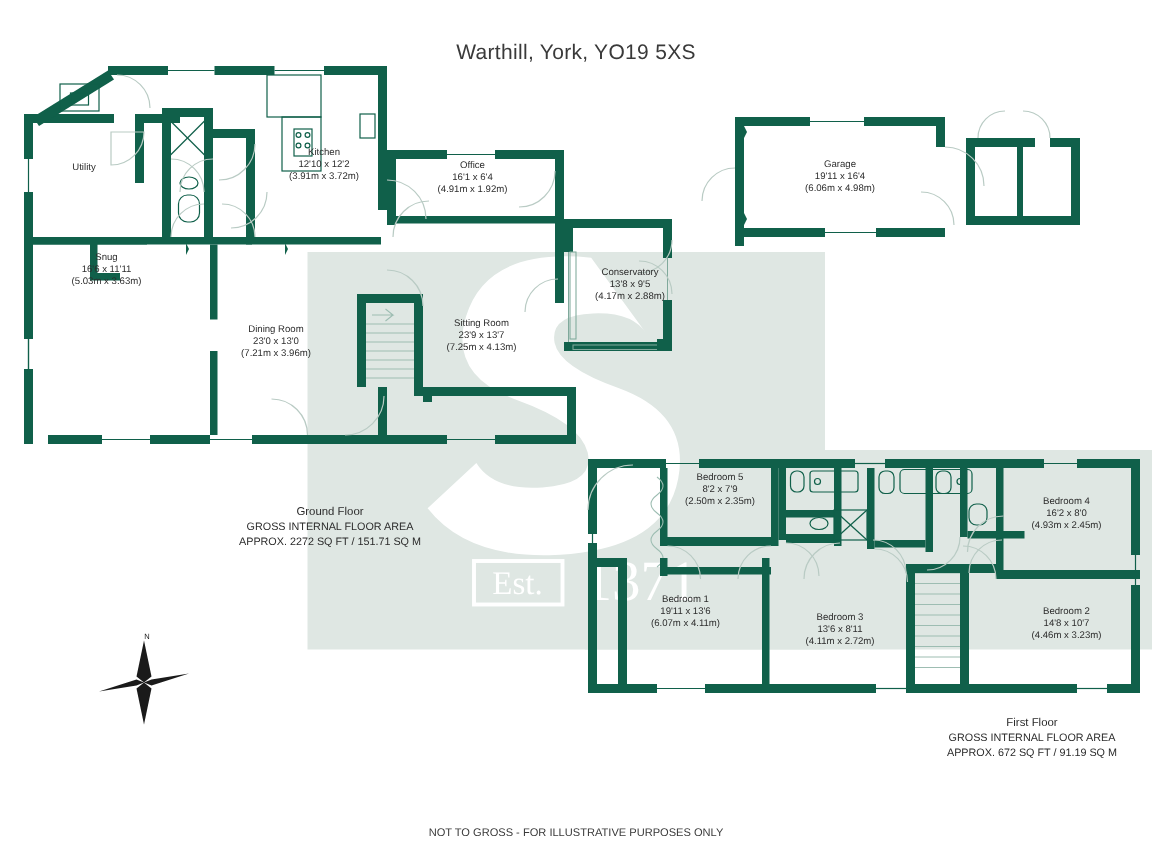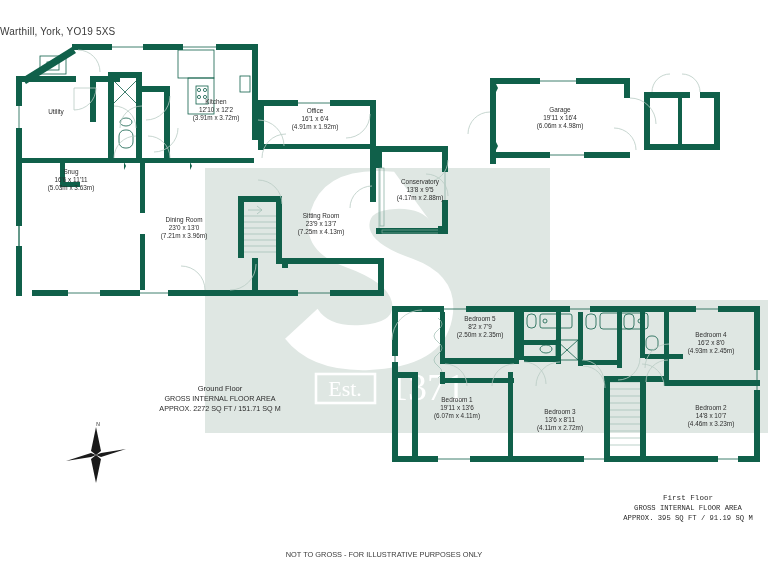--- a/index.html
+++ b/index.html
@@ -1,20 +1,20 @@
 <!DOCTYPE html>
 <html><head>
 <meta charset="utf-8">
 <style>
   html,body{margin:0;padding:0;background:#ffffff;}
   body{width:768px;height:576px;position:relative;overflow:hidden;
        font-family:"Liberation Sans","DejaVu Sans",sans-serif;color:#333333;}
   #plan{position:absolute;inset:0;}
-  .title{position:absolute;left:0;right:0;top:26px;
-         font-size:10px;color:#3a3a3a;letter-spacing:.2px;}
+  .title{position:absolute;left:0;right:0;top:26px;text-align:center;
+         font-size:14px;color:#3a3a3a;letter-spacing:.2px;}
   .lbl{position:absolute;text-align:center;font-size:6.4px;line-height:8.2px;
        color:#2d2d2d;white-space:nowrap;}
   .lbl .nm{display:block;}
   .lbl .d1{display:block;}
   .lbl .d2{display:block;}
   .areabox{position:absolute;text-align:center;font-size:7.2px;line-height:10px;
            color:#2b2b2b;white-space:nowrap;}
   .areabox .ttl{display:block;font-size:7.6px;}
   .footer{position:absolute;left:0;right:0;bottom:16px;text-align:center;
           font-size:7.4px;line-height:11.4px;color:#3a3a3a;}
@@ -402,28 +402,28 @@
     <span class="d1">16'2 x 8'0</span>
     <span class="d2">(4.93m x 2.45m)</span>
   </div>
 
   <div class="lbl" style="left:666px;top:404px;width:90px;">
     <span class="nm">Bedroom 2</span>
     <span class="d1">14'8 x 10'7</span>
     <span class="d2">(4.46m x 3.23m)</span>
   </div>
 
-  <div class="areabox" style="left:110px;top:336px;width:220px;margin-top:48px;">
+  <div class="areabox" style="left:110px;top:336px;width:220px;">
     <span class="ttl">Ground Floor</span>
     <span>GROSS INTERNAL FLOOR AREA</span><br>
     <span>APPROX. 2272 SQ FT / 151.71 SQ M</span>
   </div>
 
-  <div class="areabox" style="left:608px;top:493px;width:160px;font-family:Liberation Mono, monospace;">
+  <div class="areabox" style="left:608px;top:477px;width:160px;">
     <span class="ttl">First Floor</span>
     <span>GROSS INTERNAL FLOOR AREA</span><br>
-    <span>APPROX. 395 SQ FT / 91.19 SQ M</span>
+    <span>APPROX. 672 SQ FT / 91.19 SQ M</span>
   </div>
 
   <div class="footer">
     <div>NOT TO GROSS - FOR ILLUSTRATIVE PURPOSES ONLY</div>
   </div>
 </div>
 
 </body></html>

